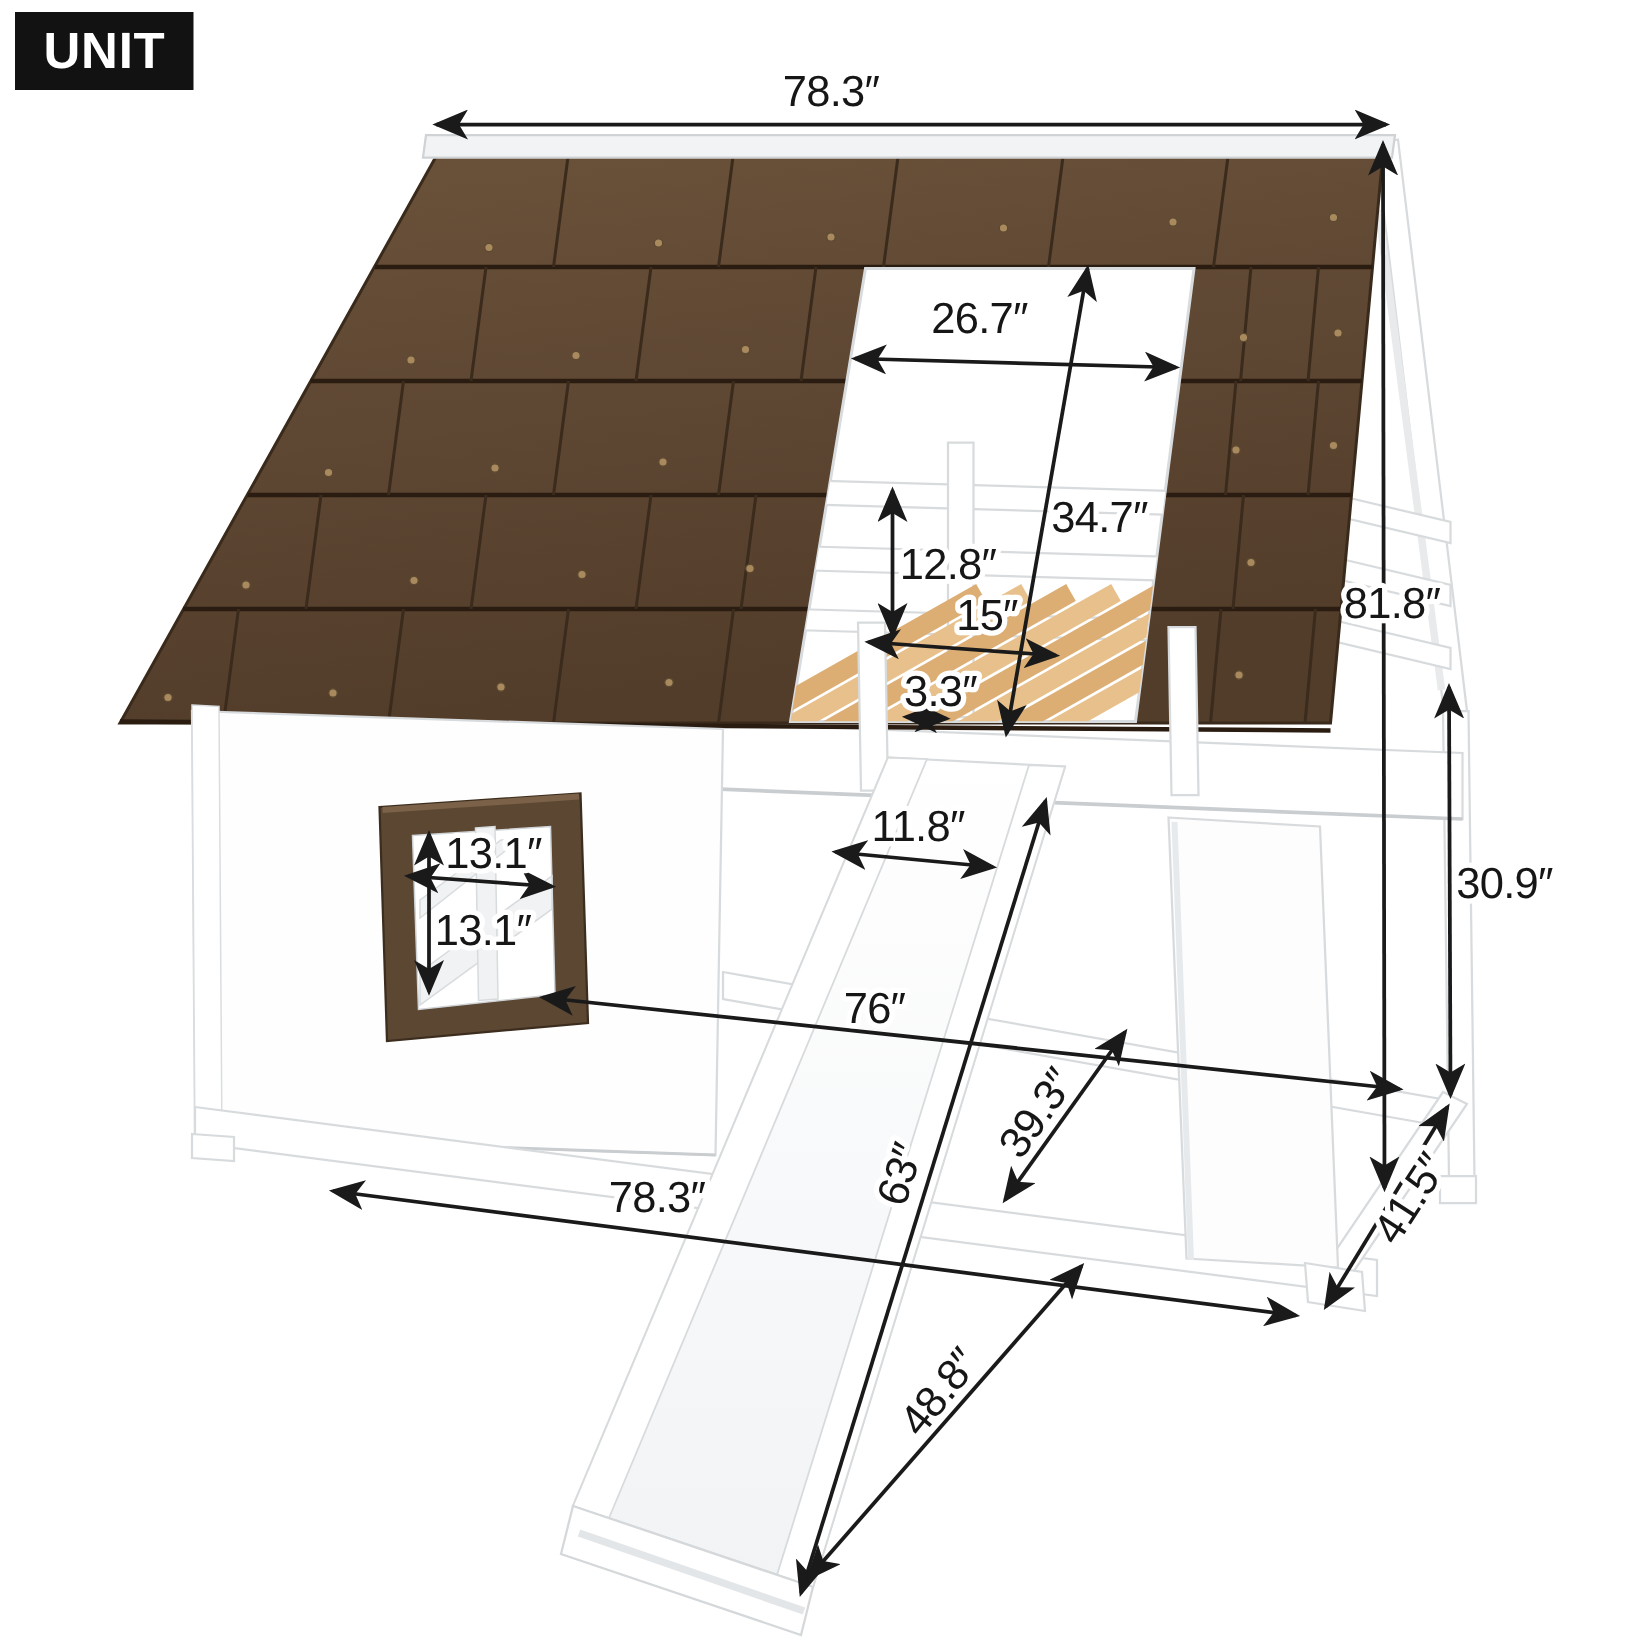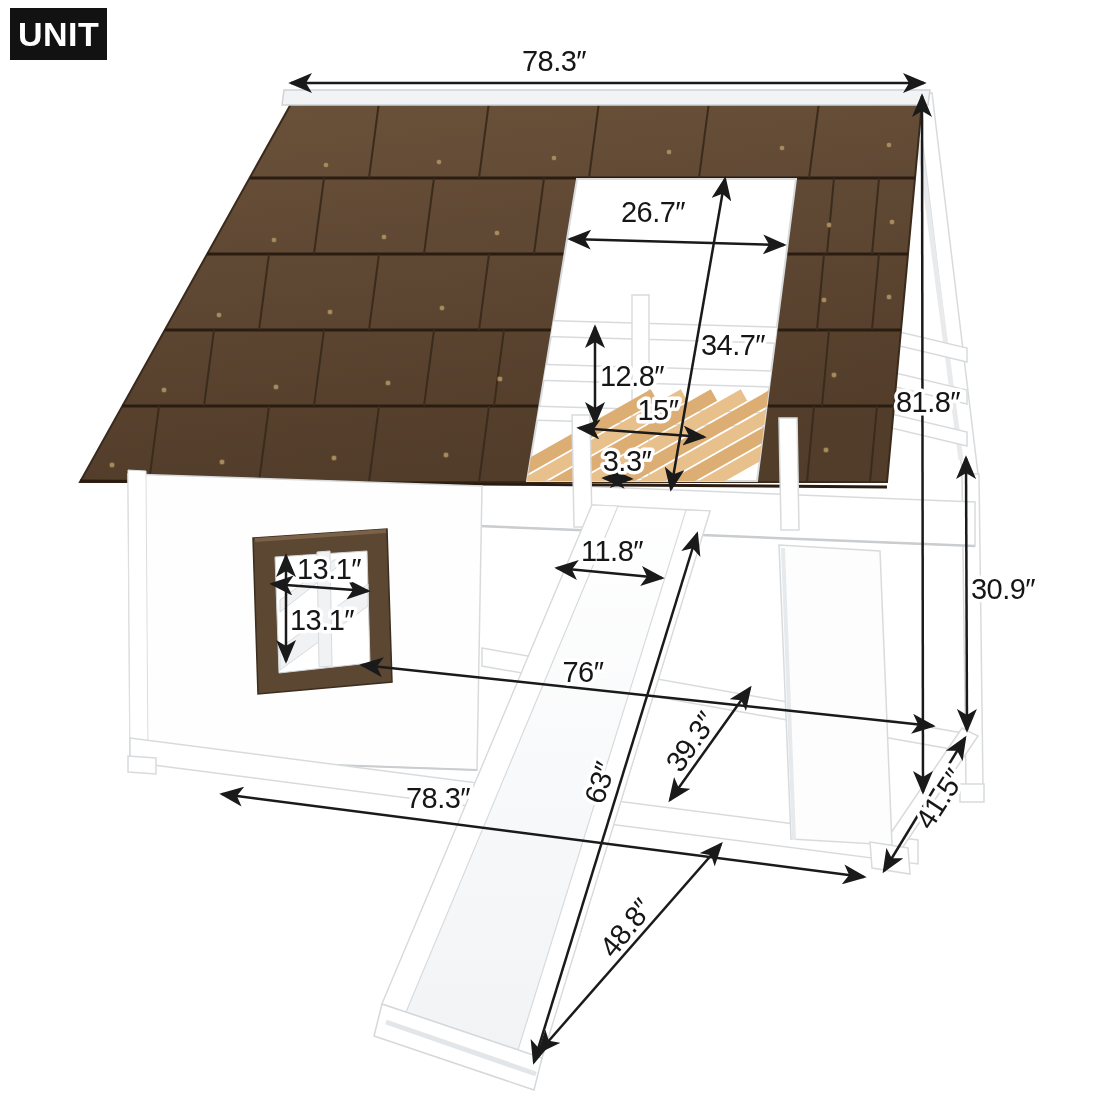--- a/index.html
+++ b/index.html
@@ -1,20 +1,20 @@
 <!DOCTYPE html>
 <html><head>
 <meta charset="utf-8">
 <style>
   html,body{margin:0;padding:0;background:#fff;}
   body{width:1100px;height:1100px;position:relative;overflow:hidden;
        font-family:"Liberation Sans",sans-serif;}
   .stage{position:absolute;left:0;top:0;width:928px;height:1100px;padding-left:34px;}
   .badge{position:absolute;left:10px;top:8px;display:flex;z-index:5;}
-  .badge span{display:block;height:52px;line-height:52px;padding:0 8px;
+  .badge span{display:block;height:52px;line-height:52px;padding:0 19px;
       font-weight:700;font-size:34px;letter-spacing:.5px;color:#fff;
       font-family:"Liberation Sans",sans-serif;}
   .badge .unit{background:#121212;}
   .badge .inch{background:#67696B;}
   svg{display:block;}
   .dim{font:29px "Liberation Sans",sans-serif;fill:#161616;letter-spacing:-.5px;
        stroke:#ffffff;stroke-width:7px;paint-order:stroke;stroke-linejoin:round;
        text-anchor:middle;}
   .dl{stroke:#1A1A1A;stroke-width:2.5;fill:none;}
   .wood{fill:#FFFFFF;stroke:#D8DBDD;stroke-width:1.5;}

